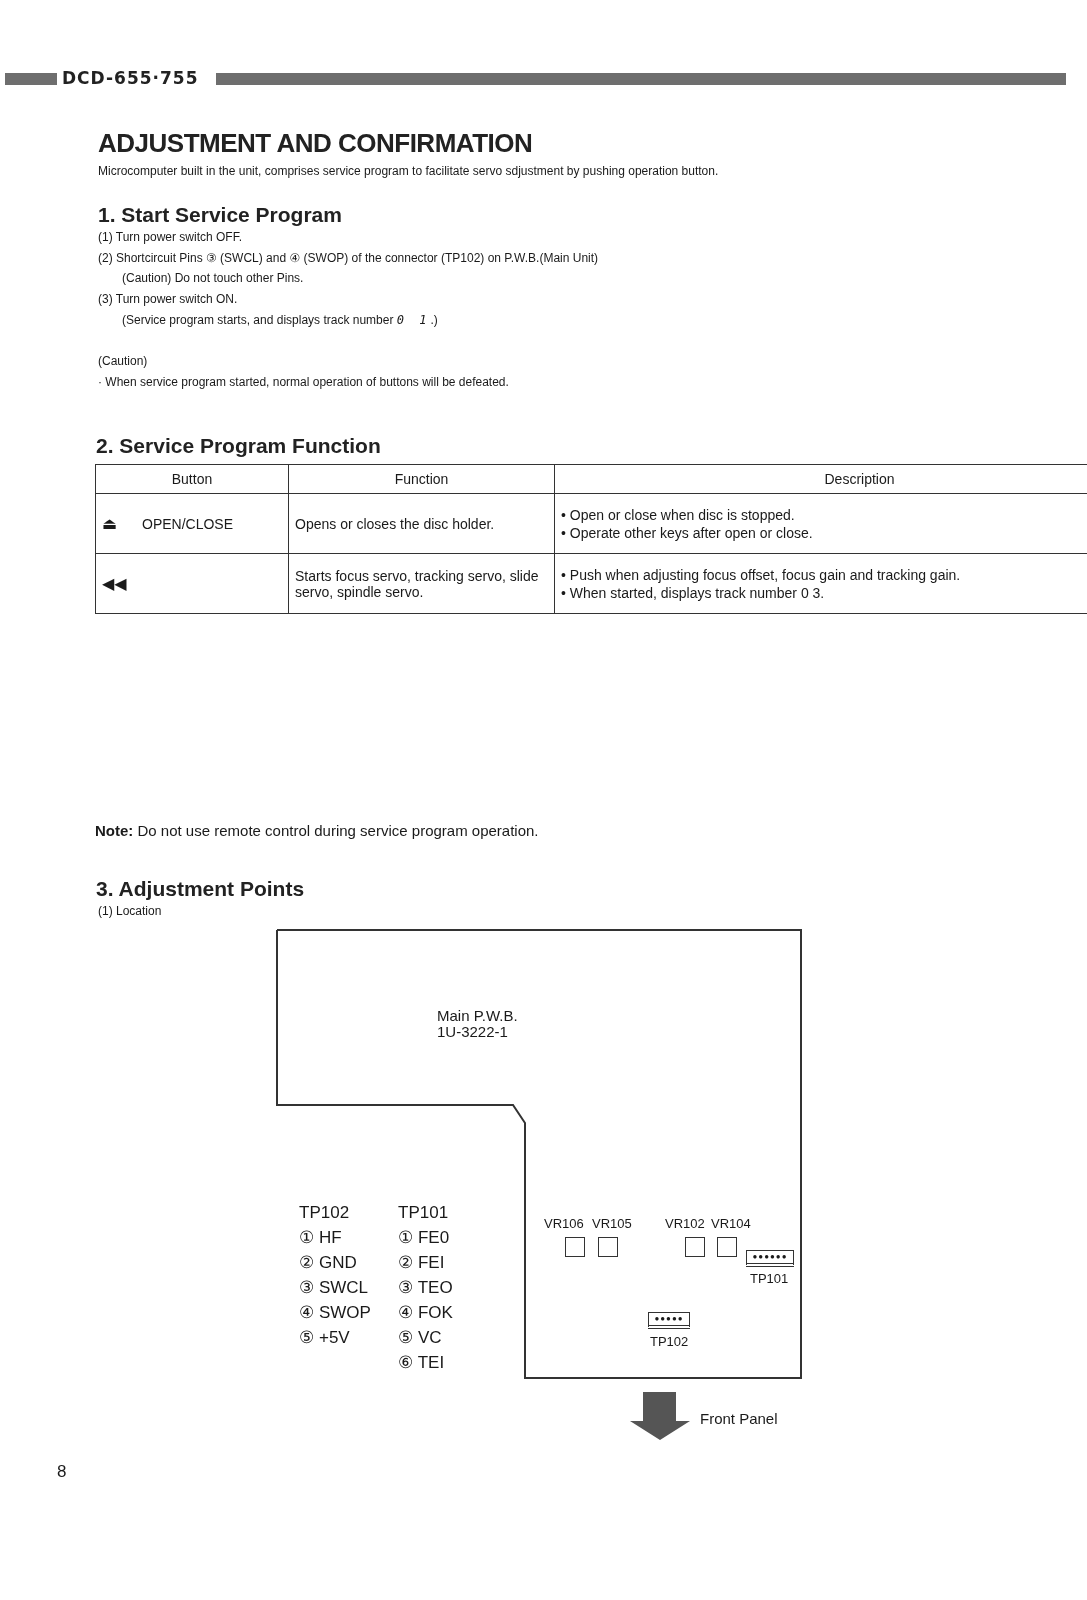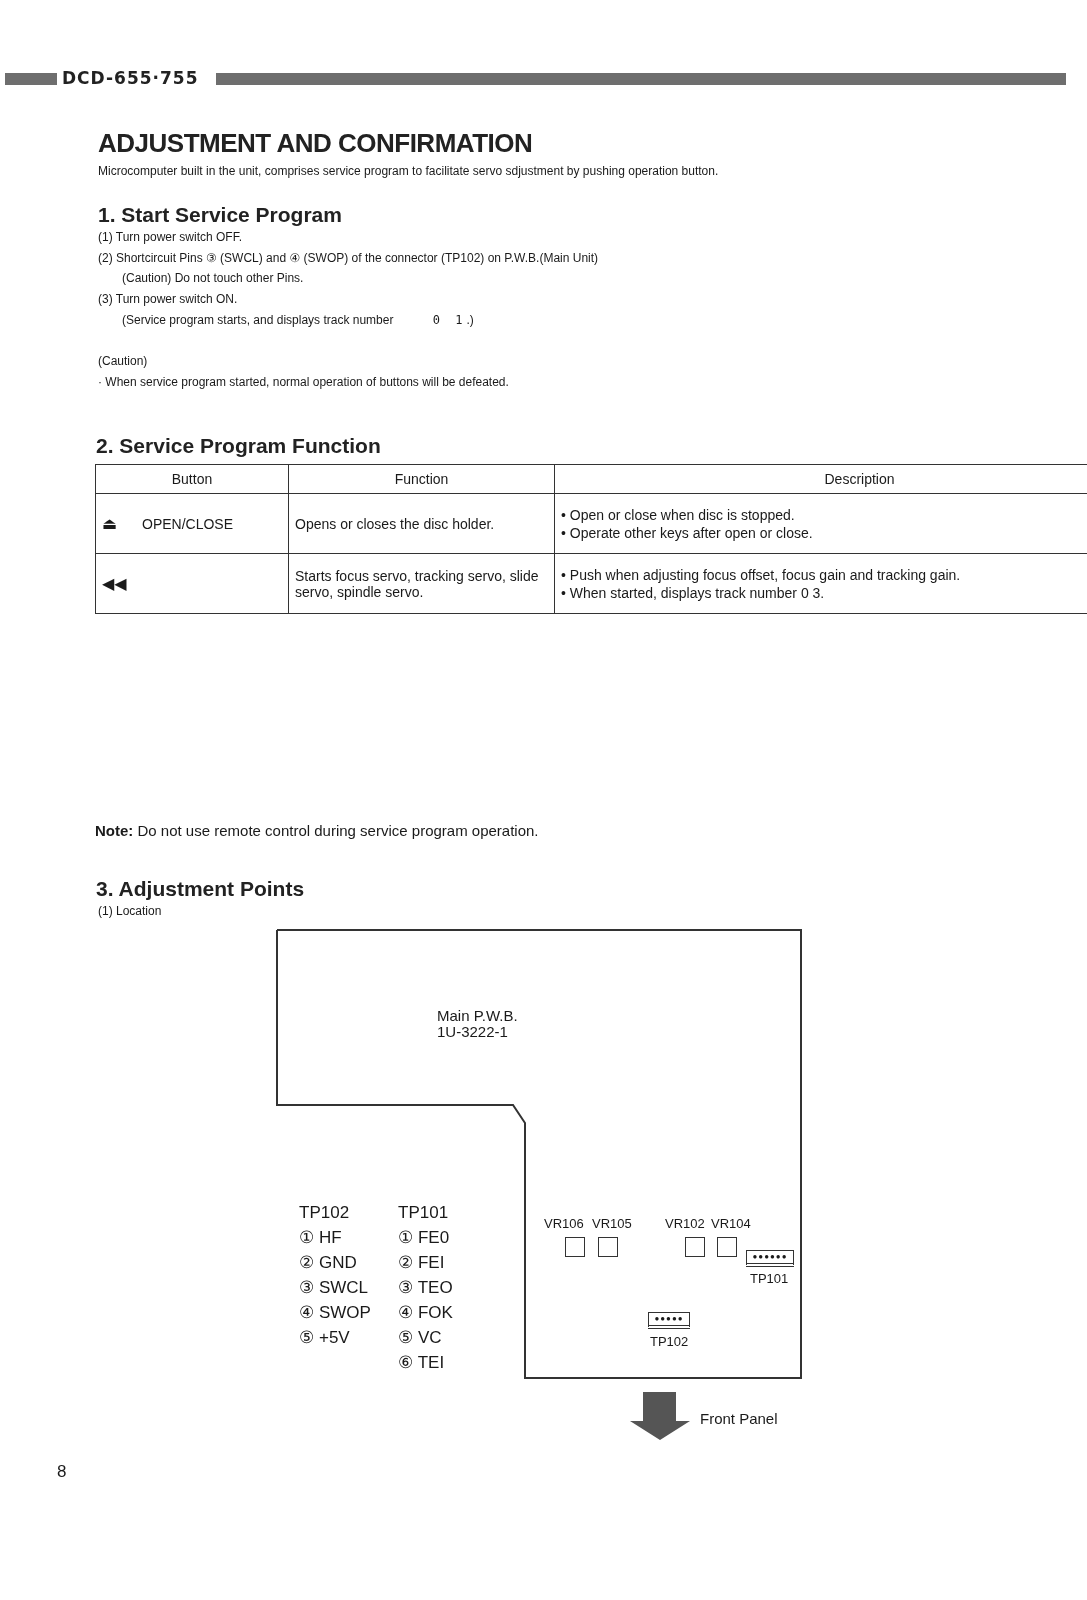--- a/index.html
+++ b/index.html
@@ -4,21 +4,21 @@
 <style>
   html, body { margin:0; padding:0; background:#fff; }
   body { width:1087px; height:1600px; position:relative; overflow:hidden; font-family:"Liberation Sans", sans-serif; color:#1a1a1a; }
   .abs { position:absolute; }
   .hdr-bar { position:absolute; top:73px; height:12px; background:#6e6e6e; }
   .hdr-title { position:absolute; left:62px; top:68px; font-family:"DejaVu Sans", sans-serif; font-weight:bold; font-size:17px; letter-spacing:1px; color:#222; }
   h1 { position:absolute; left:98px; top:128px; margin:0; font-size:26px; font-weight:bold; letter-spacing:-0.5px; color:#222; }
   .intro { left:98px; top:164px; font-size:16px; }
   h2 { position:absolute; margin:0; font-size:21px; font-weight:bold; color:#222; }
   .line { position:absolute; font-size:12px; white-space:nowrap; }
-  .seg { font-family:"DejaVu Sans Mono", monospace; letter-spacing:4px;margin-left:36px; }
+  .seg { font-family:"DejaVu Sans Mono", monospace; font-style:italic; letter-spacing:4px; }
   table { position:absolute; left:95px; top:464px; width:1070px; border-collapse:collapse; font-size:14px; }
   td, th { border:1.5px solid #333; font-weight:normal; padding:0 6px; vertical-align:middle; }
   th { height:28px; text-align:center; }
   td { height:59px; }
   .btn-icon { display:inline-block; width:40px; font-size:16px; }
   .desc p { margin:2px 0; }
   .pin-list div { font-size:17px; line-height:25px; }
   .vr-box { position:absolute; width:18px; height:18px; border:1.5px solid #333; }
   .tp-conn { position:absolute; border:1.5px solid #333; height:12px; font-size:8px; letter-spacing:1px; text-align:center; line-height:12px; border-bottom-width:4px; border-bottom-style:double; }
   .small { font-size:13px; }

